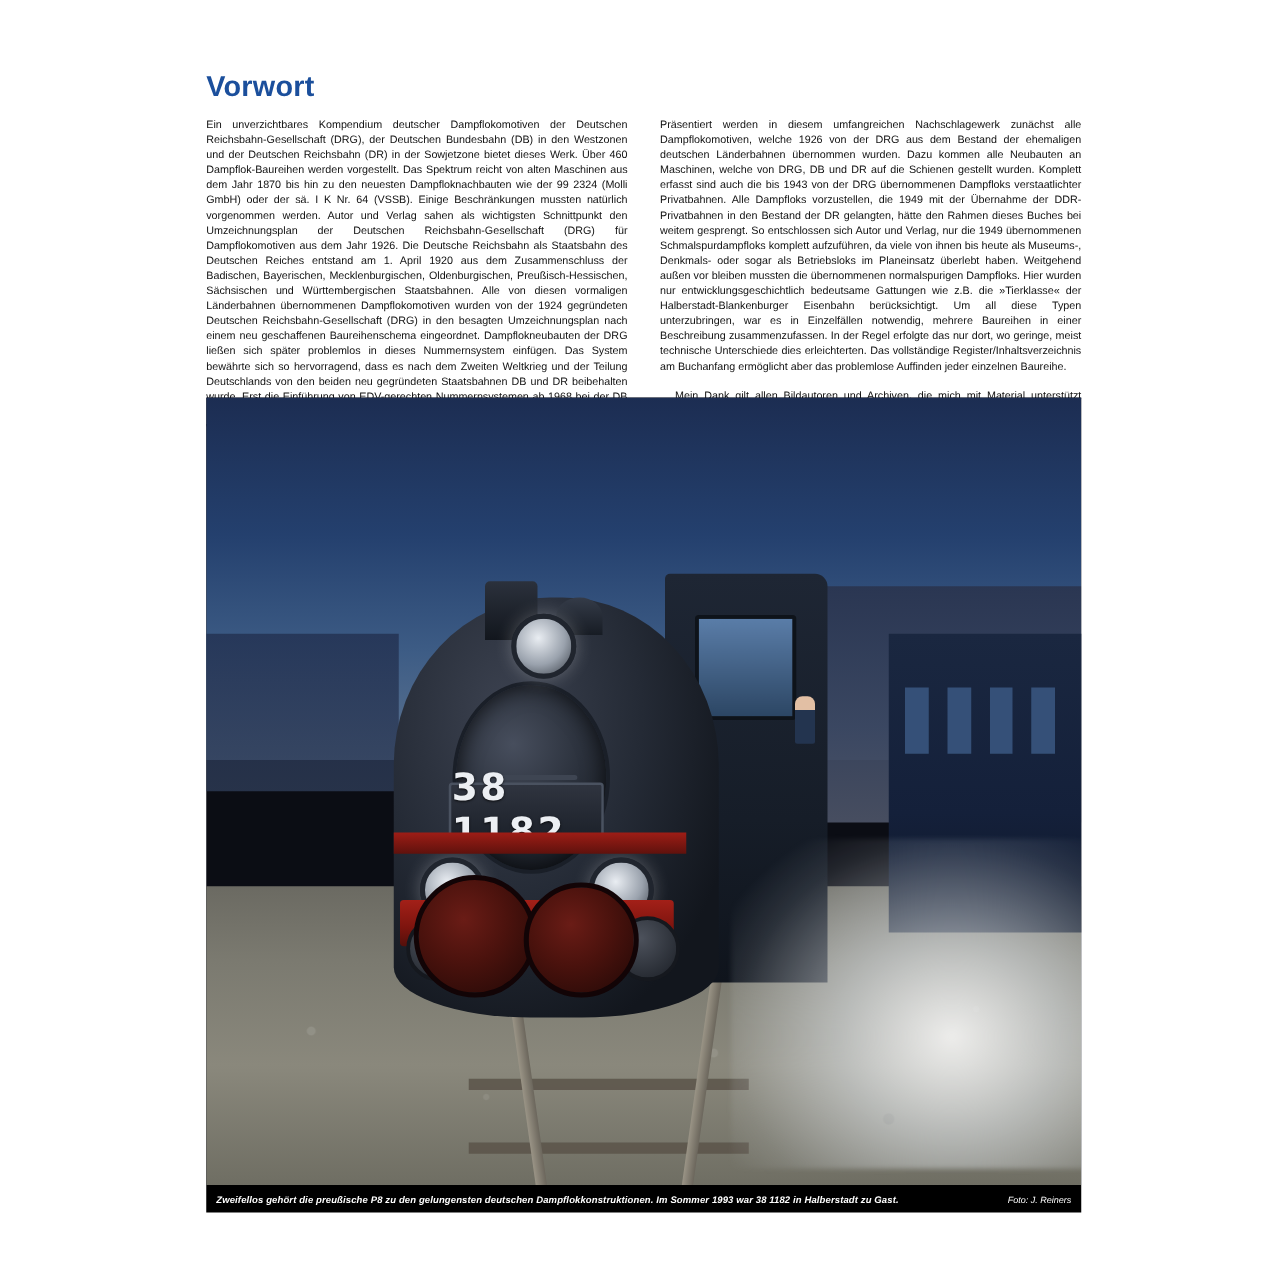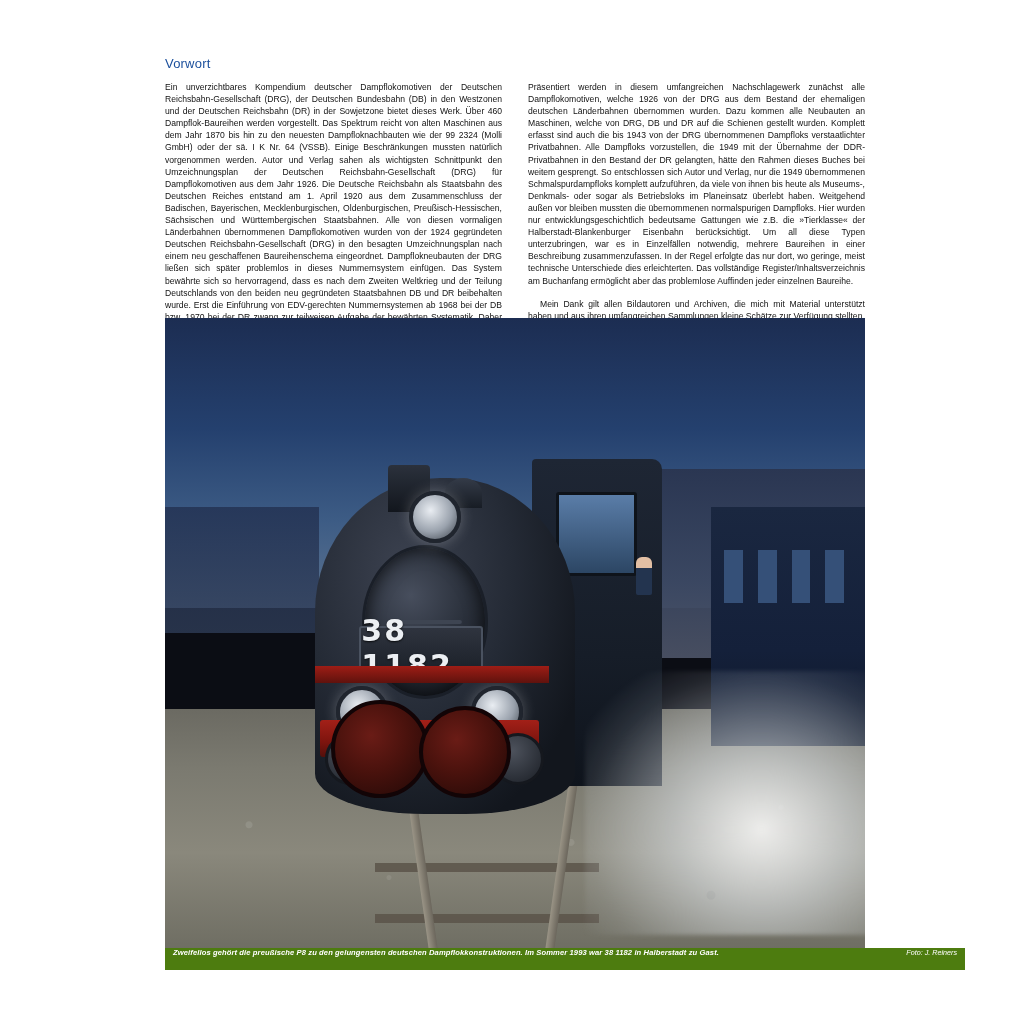--- a/index.html
+++ b/index.html
@@ -21,22 +21,22 @@
     box-sizing: border-box;
   }
   .content {
     position: absolute;
     left: 165px;
     top: 56px;
     width: 700px;
   }
   .page-title {
     color: #1b4f9c;
-    font-size: 13px;
-    font-weight: normal;
+    font-size: 23px;
+    font-weight: bold;
     letter-spacing: 0.2px;
     margin: 0 0 10px 0;
     font-family: "Liberation Sans", sans-serif;
   }
   .cols {
     display: flex;
     gap: 26px;
     align-items: flex-start;
   }
   .col {
@@ -300,25 +300,25 @@
     top: 18%;
     width: 11%;
     height: 22%;
     background: #38557e;
     opacity: 0.9;
   }
   .caption-bar {
     position: absolute;
     left: 165px;
     top: 948px;
-    width: 800px;
+    width: 700px;
     height: 22px;
-    background: #4d7c0f;
+    background: #000000;
     display: flex;
-    align-items: flex-start;
+    align-items: center;
     justify-content: space-between;
     padding: 0 8px;
     box-sizing: border-box;
   }
   .caption-text {
     color: #ffffff;
     font-size: 7.6px;
     font-style: italic;
     font-weight: bold;
     letter-spacing: 0.1px;

